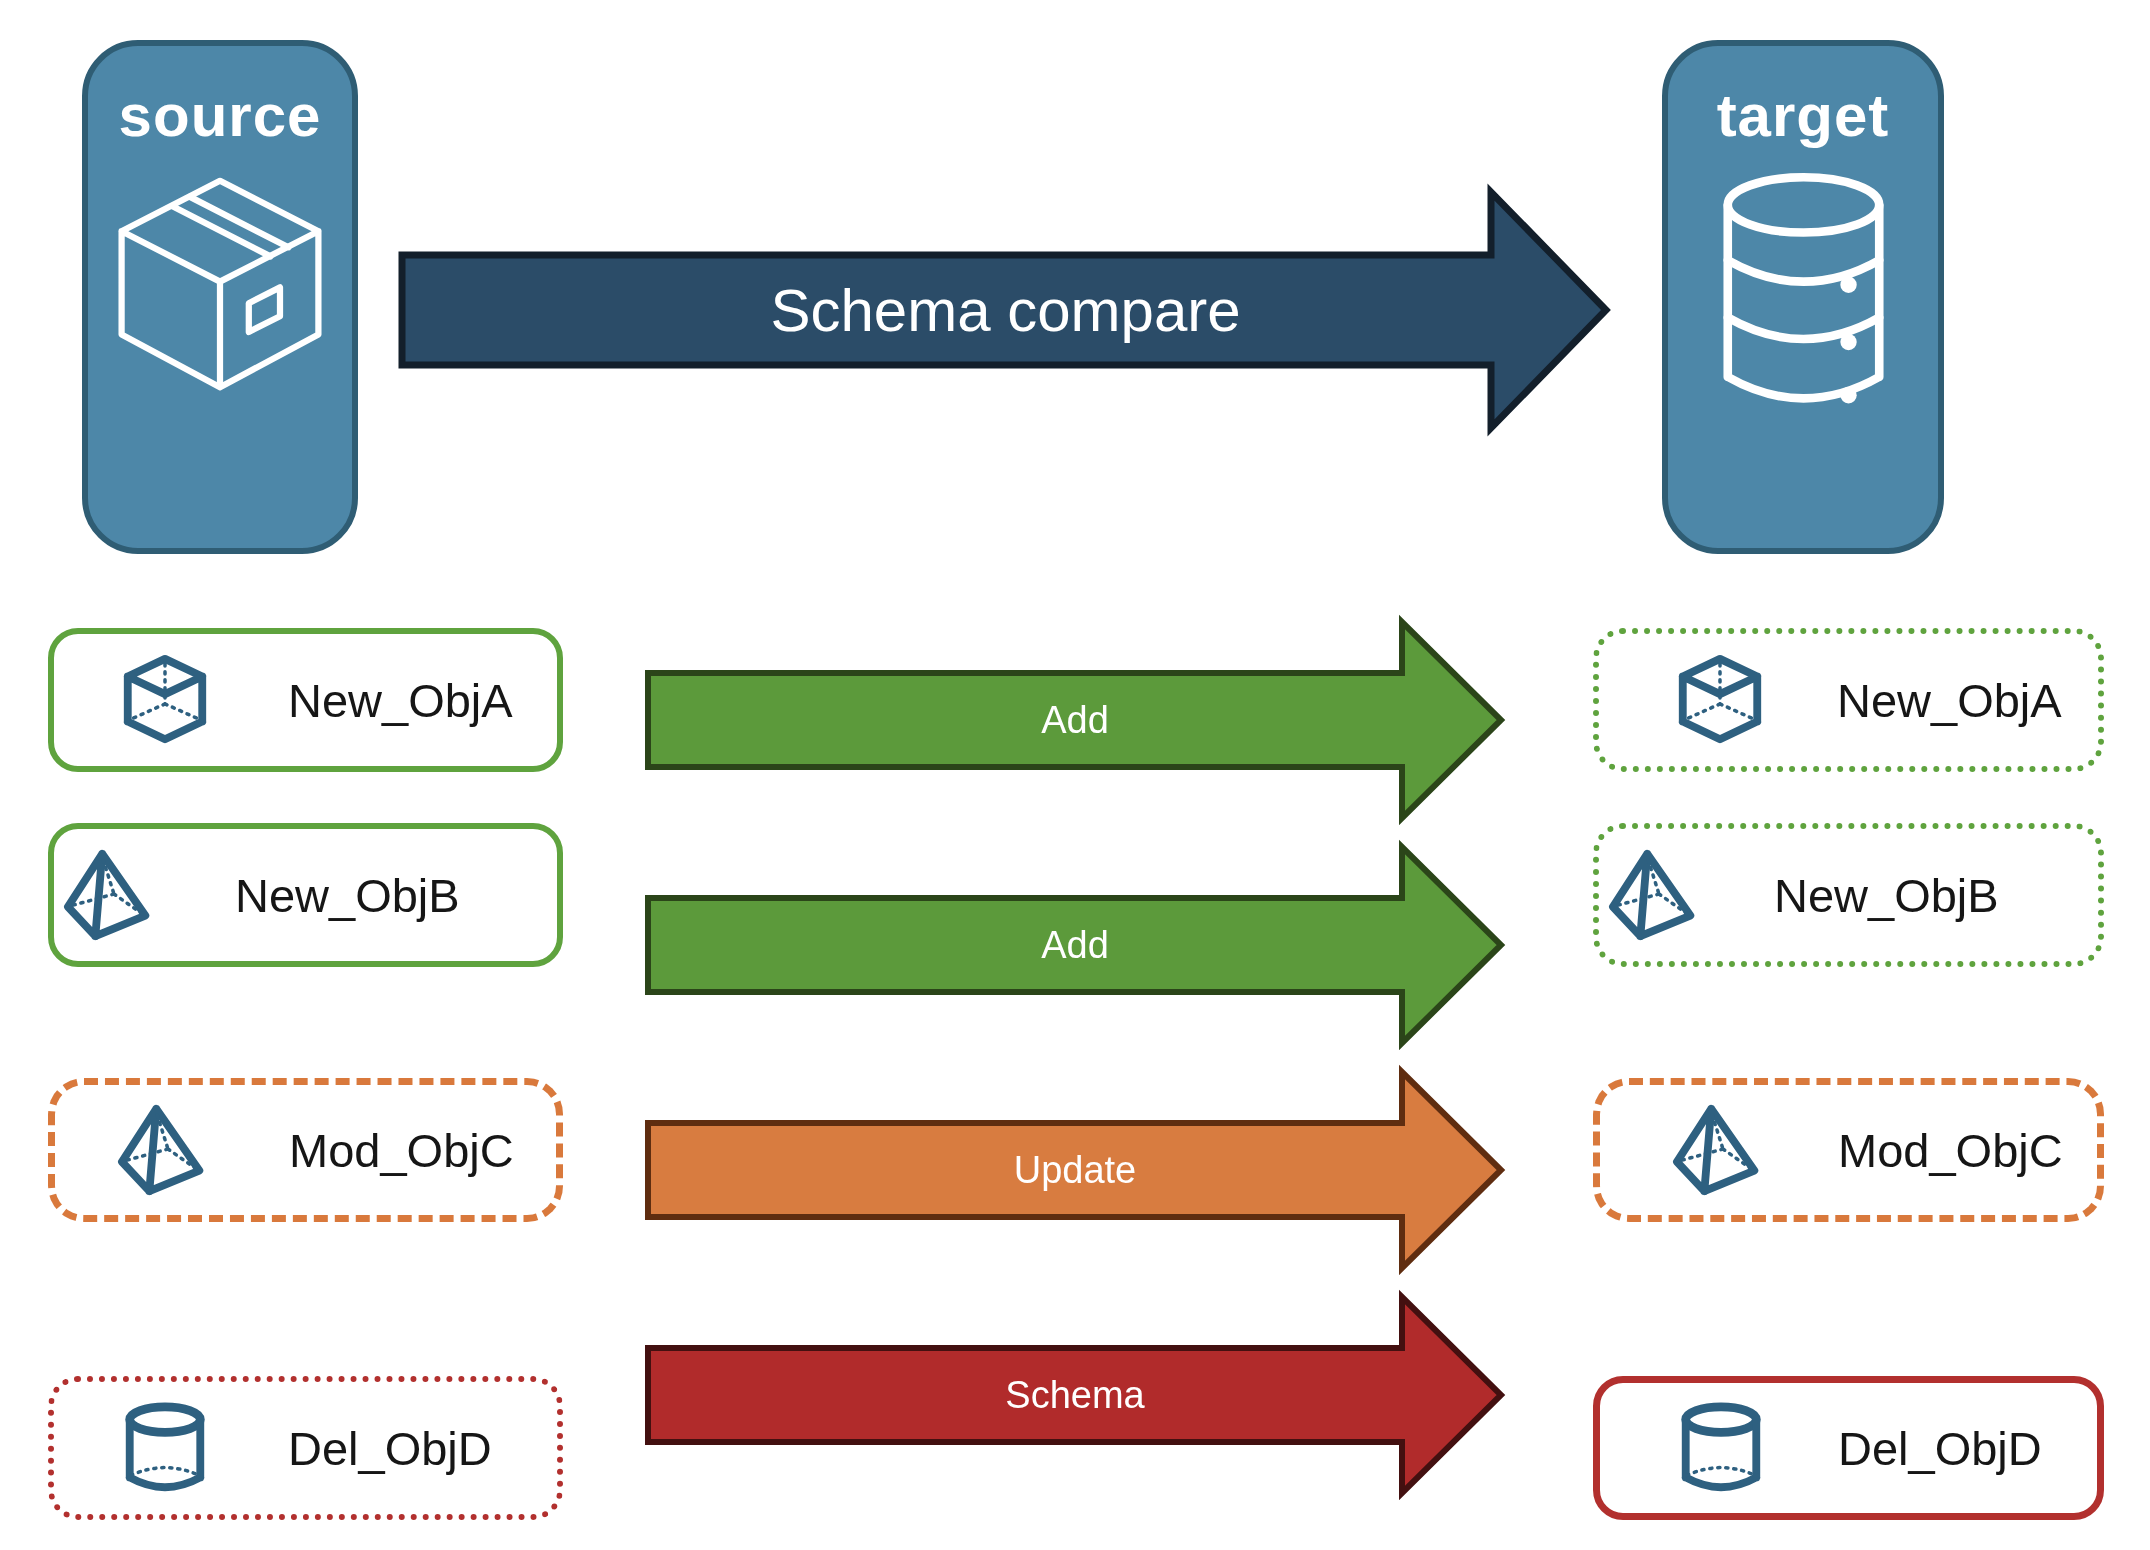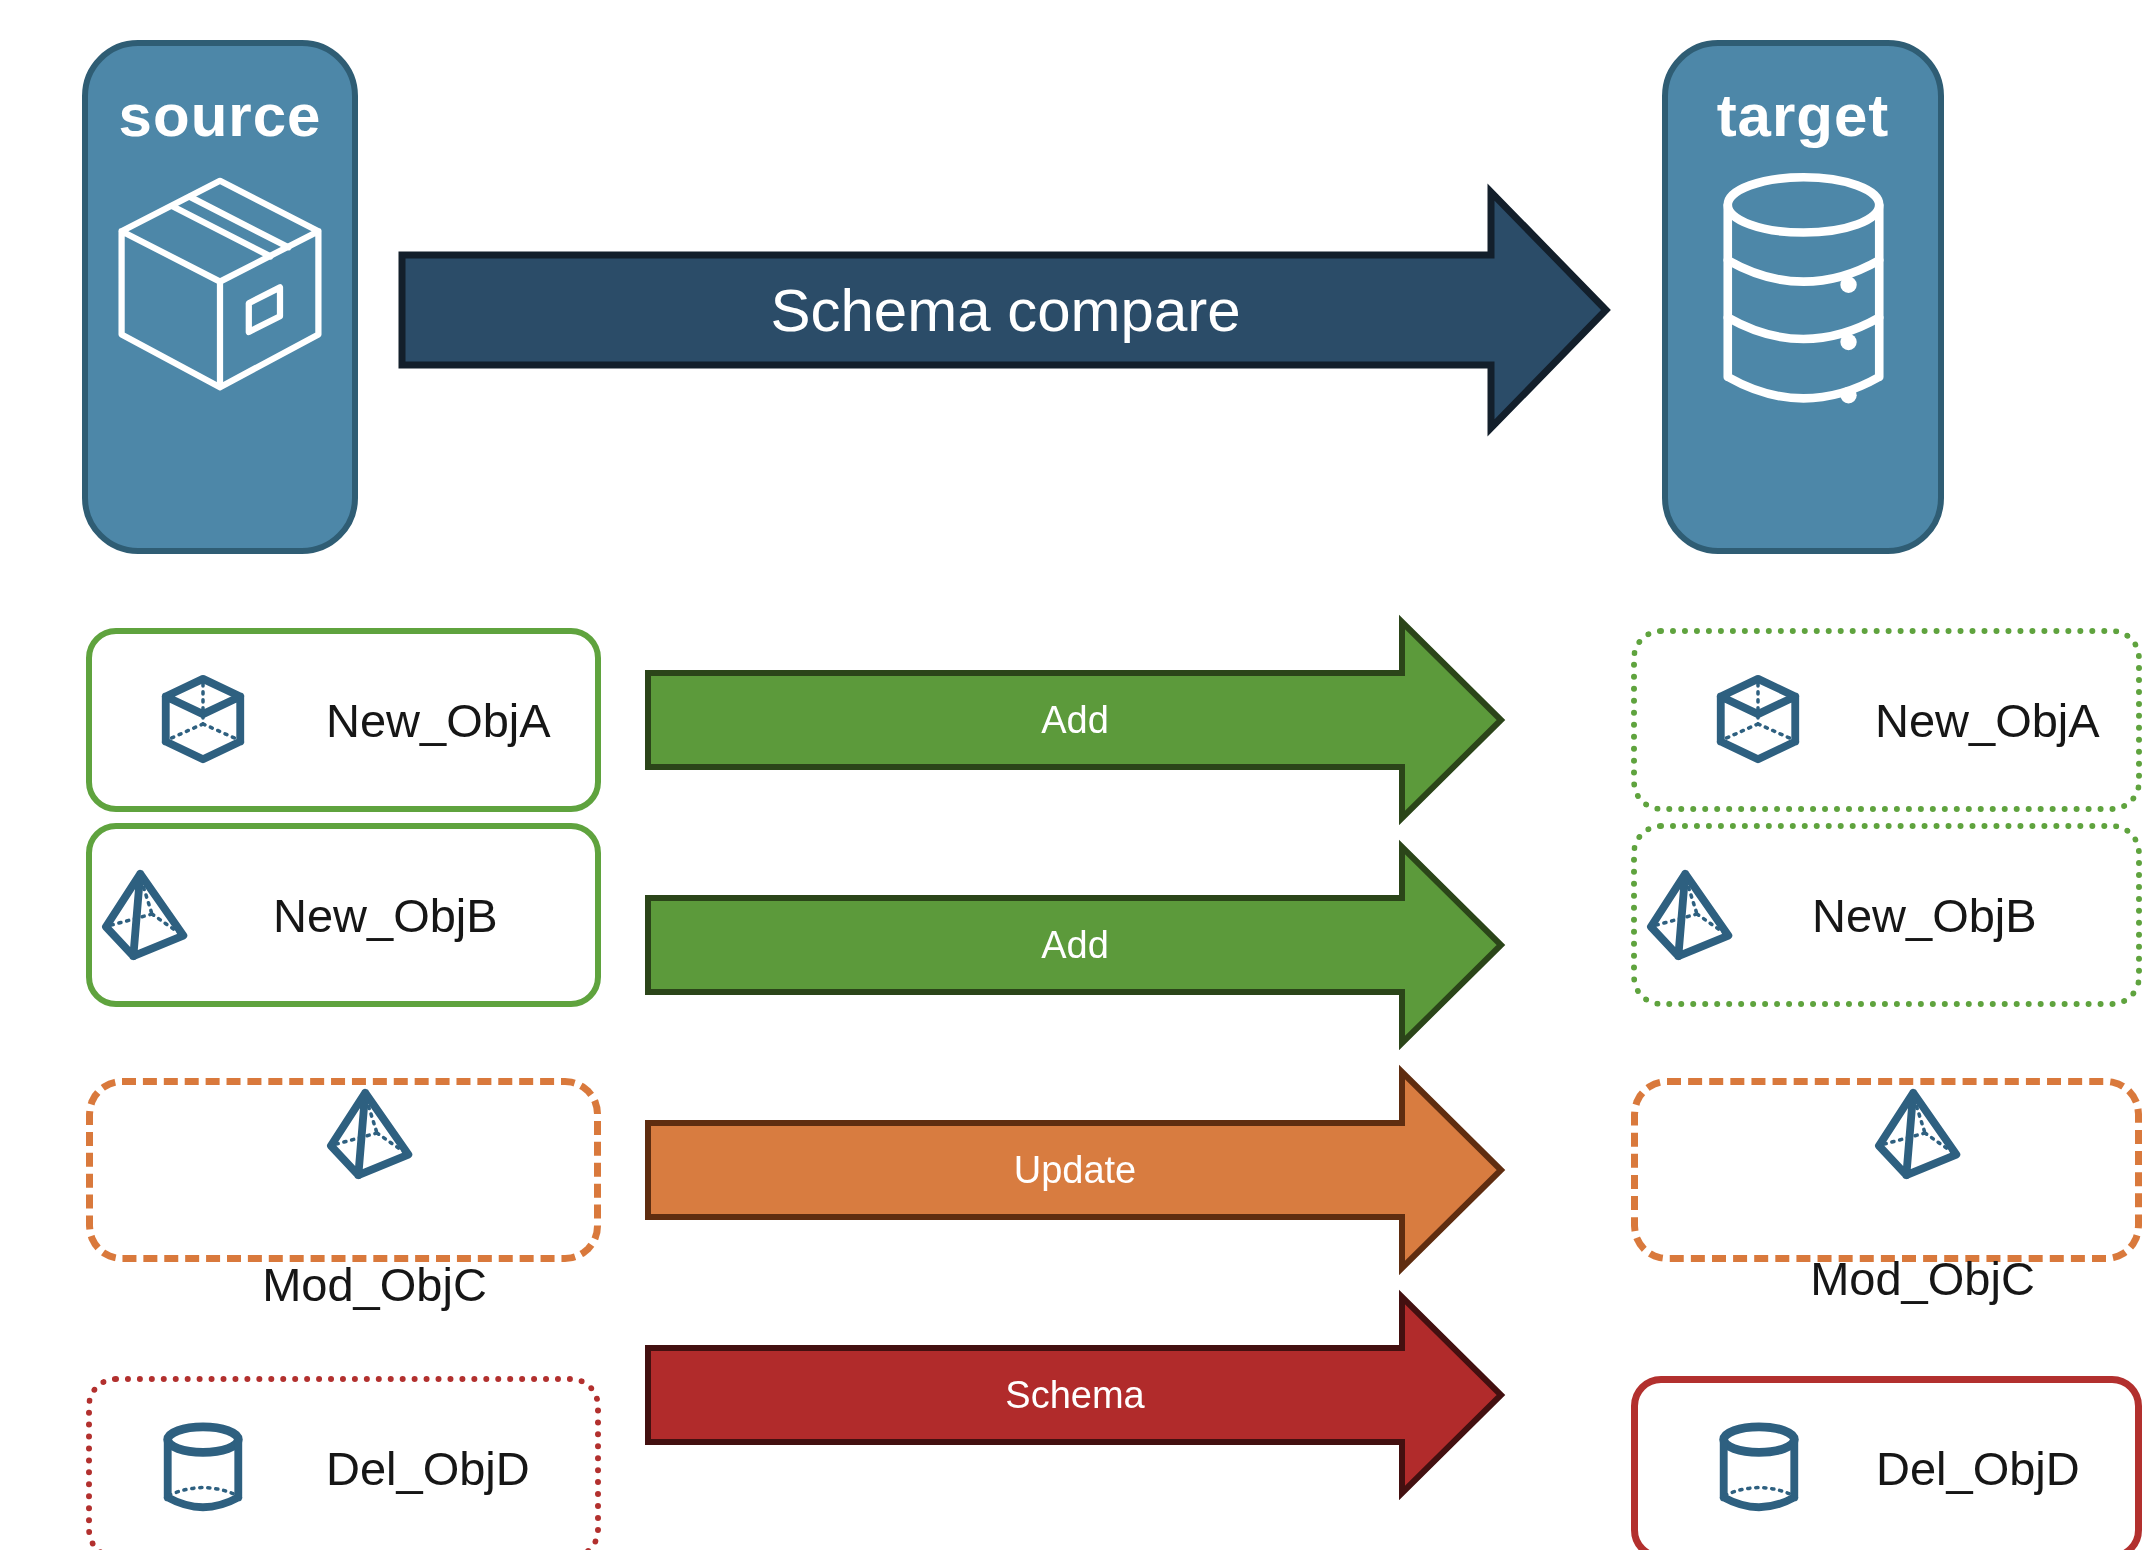--- a/index.html
+++ b/index.html
@@ -33,27 +33,27 @@
   .arrow-update polygon{fill:#D87C40;stroke:#5F2D10;stroke-width:6;}
   .arrow-delete polygon{fill:#B12B2B;stroke:#431010;stroke-width:6;}
   .arrow-label{
     position:absolute;display:flex;align-items:center;justify-content:center;
     color:#ffffff;pointer-events:none;
   }
   .compare-label{left:398px;top:187px;width:1215px;height:246px;font-size:60px;}
   .row-label{left:645px;width:860px;height:205px;font-size:38px;}
   
   .card{
-    position:absolute;height:184px;box-sizing:border-box;background:#ffffff;
-    display:flex;align-items:center;border-radius:30px;margin-left:38px;
+    position:absolute;height:144px;box-sizing:border-box;background:#ffffff;
+    display:flex;align-items:center;border-radius:30px;
   }
   .card-left{left:48px;width:515px;padding-left:62px;gap:74px;}
   .card-right{left:1593px;width:511px;padding-left:72px;gap:68px;}
   .obj-label{font-size:47px;color:var(--ink);white-space:nowrap;}
-  .row-1{top:628px;}  .row-2{top:823px;padding-left:9px;}  .row-3{top:1078px;flex-direction:column;}  .row-4{top:1376px;}
+  .row-1{top:628px;}  .row-2{top:823px;padding-left:9px;}  .row-3{top:1078px;}  .row-4{top:1376px;}
   .arr-1{top:618px;}  .arr-2{top:843px;}  .arr-3{top:1068px;}  .arr-4{top:1293px;}
   .b-green-solid {border:6px solid var(--green);}
   .b-green-dotted{border:6px dotted var(--green);}
   .b-orange-dashed{border:7px dashed var(--orange);border-radius:36px;}
   .b-red-dotted{border:6px dotted var(--red);}
   .b-red-solid {border:7px solid var(--red);}
   
   .s {fill:none;stroke:var(--icon);stroke-width:8;stroke-linejoin:round;stroke-linecap:round;}
   .s2{fill:none;stroke:var(--icon);stroke-width:9;}
   .d {fill:none;stroke:var(--icon);stroke-width:3.6;stroke-dasharray:2.2 6;stroke-linecap:round;}

